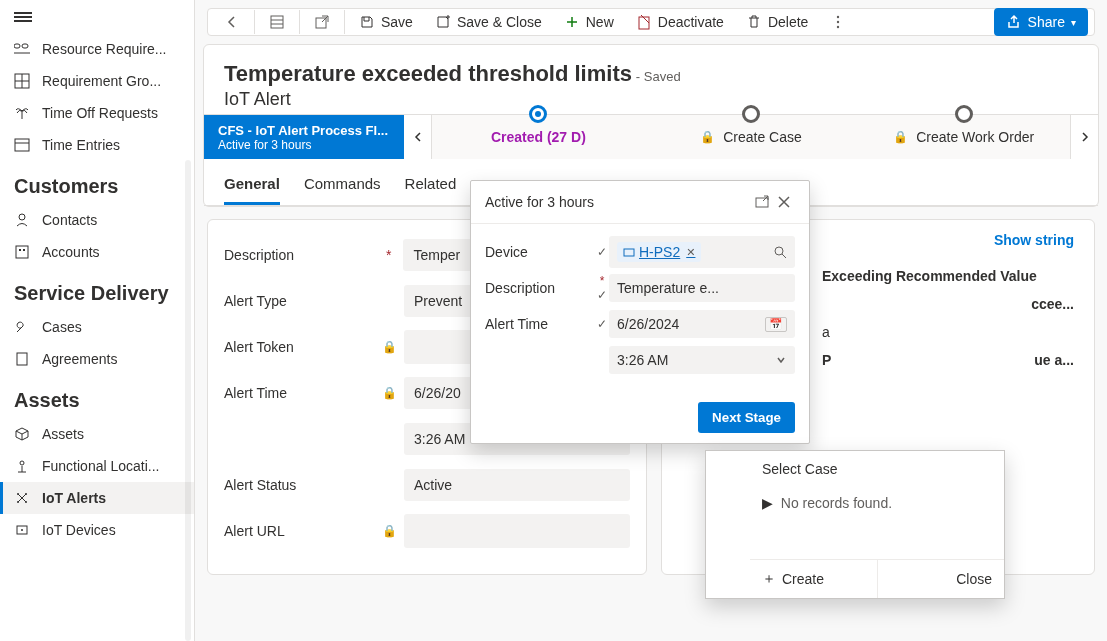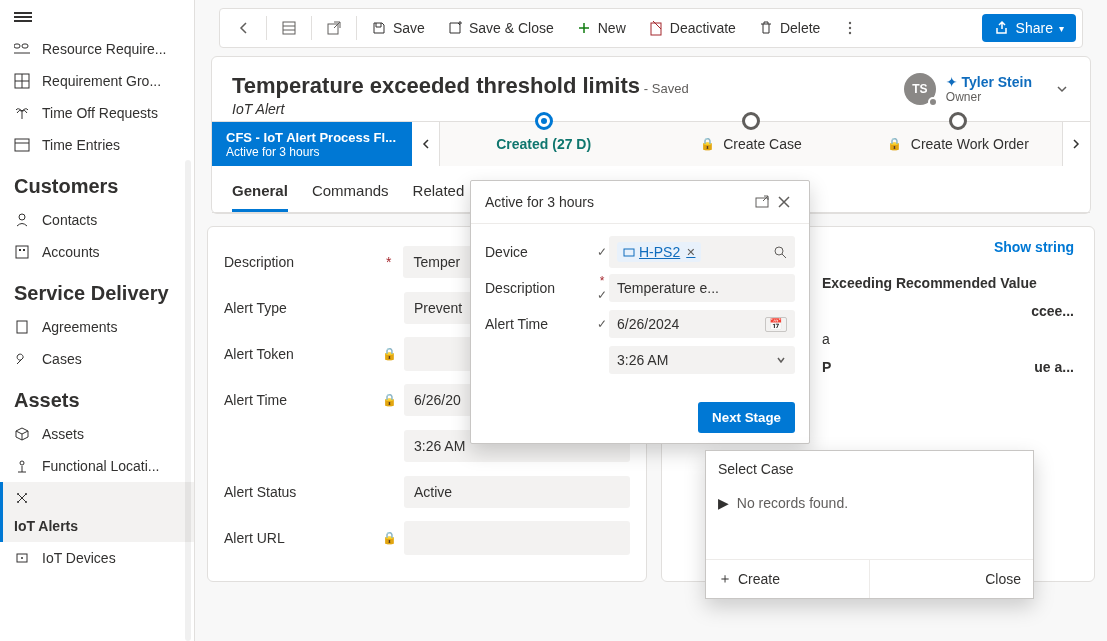--- a/index.html
+++ b/index.html
@@ -6,58 +6,58 @@
 body { background: #fff; width: 1107px; height: 641px; overflow: hidden; font-size: 14px; color: #323130; }
 
 .app { display: flex; height: 100%; }
 
 
 .sidebar { width: 195px; border-right: 1px solid #e1dfdd; display: flex; flex-direction: column; background:#fff; }
 .sidebar-header { padding: 10px 14px 6px; }
 .hamburger { width: 18px; height: 14px; display: inline-block; }
 .hamburger span { display:block; height:2px; background:#323130; margin:2px 0; }
 .nav-group-label { font-weight:600; padding: 14px 14px 6px; font-size:20px; }
-.nav-item { display:flex; align-items:flex-start; gap:12px; padding:8px 14px; cursor:pointer; white-space:nowrap; overflow:hidden; text-overflow:ellipsis; }
-.nav-item.active { background:#f3f2f1; font-weight:600; border-left:3px solid #0078d4; padding-left:11px;flex-direction:column;}
+.nav-item { display:flex; align-items:flex-end; gap:12px; padding:8px 14px; cursor:pointer; white-space:nowrap; overflow:hidden; text-overflow:ellipsis; }
+.nav-item.active { background:#f3f2f1; font-weight:600; border-left:3px solid #0078d4; padding-left:11px;}
 .nav-item .icon { width:16px; height:16px; flex-shrink:0; color:#323130; display:flex; align-items:center; justify-content:center;}
 .nav-item span.lbl { overflow:hidden; text-overflow:ellipsis; }
 .scroll-edge { position:absolute; left:185px; top:160px; bottom:0; width:6px; background: rgba(0,0,0,0.06); border-radius:3px;}
 
 
 .main { flex:1; display:flex; flex-direction:column; background:#f8f8f8; }
 
 
-.cmdbar { margin:8px 24px; background:#fff; border:1px solid #e1dfdd; border-radius:4px; display:flex; align-items:center; padding:4px 6px; gap:2px; height:40px;}
+.cmdbar { margin:8px 12px; background:#fff; border:1px solid #e1dfdd; border-radius:4px; display:flex; align-items:center; padding:4px 6px; gap:2px; height:28px;}
 .cmd-btn { display:flex; align-items:center; gap:6px; padding:6px 10px; cursor:pointer; border-radius:2px; }
 .cmd-sep { width:1px; height:24px; background:#e1dfdd; margin:0 2px;}
 .cmd-ico { width:16px; height:16px; display:flex; align-items:center; justify-content:center; }
 .share-btn { margin-left:auto; background:#0078d4; color:#fff; border-radius:4px; padding:6px 12px; display:flex; align-items:center; gap:6px; cursor:pointer;}
 .share-btn .chev { font-size:10px;}
 
 
-.record-card { margin:0 16px; background:#fff; border:1px solid #e1dfdd; border-radius:6px; overflow:visible; position:relative;}
+.record-card { margin:0 8px; background:#fff; border:1px solid #e1dfdd; border-radius:6px; overflow:visible; position:relative;}
 .rec-head { display:flex; padding:16px 20px 4px; align-items:flex-start; }
 .rec-title { font-size:22px; font-weight:600; }
 .rec-saved { font-size:13px; color:#605e5c; font-weight:400;}
-.rec-subtype { font-size:14px; padding-top:2px;font-style:italic;}
+.rec-subtype { font-size:18px; padding-top:2px;}
 .owner-block { margin-left:auto; display:flex; align-items:center; gap:10px;}
 .avatar { width:32px; height:32px; border-radius:50%; background:#8a8886; color:#fff; display:flex; align-items:center; justify-content:center; font-weight:600; font-size:12px; position:relative;}
 .avatar .presence{ position:absolute; bottom:-2px; right:-2px; width:10px; height:10px; border:2px solid #fff; border-radius:50%; background:#8a8886;}
 .owner-link { color:#0f6cbd; font-weight:600; cursor:pointer;}
 .owner-role { font-size:12px; color:#605e5c;}
 .owner-chev { margin-left:12px; cursor:pointer; color:#605e5c;}
 
 
 .bpf { display:flex; align-items:stretch; height:45px; background:#faf9f8; border-top:1px solid #e1dfdd;}
 .bpf-name { background:#0078d4; color:#fff; padding:3px 14px; width:200px; display:flex; flex-direction:column; justify-content:center;}
 .bpf-name .t1{font-size:13px; font-weight:600; white-space:nowrap; overflow:hidden; text-overflow:ellipsis;}
 .bpf-name .t2{font-size:12px;}
 .bpf-arrow { width:28px; display:flex; align-items:center; justify-content:center; border-right:1px solid #e1dfdd; cursor:pointer; background:#fff;}
 .bpf-stage { flex:1; display:flex; align-items:center; justify-content:center; gap:8px; position:relative; cursor:pointer;}
-.bpf-stage.active-stage .bpf-label { font-weight:700; color:#0f766e;}
+.bpf-stage.active-stage .bpf-label { font-weight:700; color:#a21caf;}
 .bpf-circle { width:18px; height:18px; border:3px solid #605e5c; border-radius:50%; position:absolute; top:-10px; left:50%; transform:translateX(-50%); background:#fff;}
 .bpf-stage.active-stage .bpf-circle { border-color:#0078d4;}
 .bpf-stage.active-stage .bpf-circle::after{ content:""; position:absolute; inset:3px; background:#0078d4; border-radius:50%;}
 .bpf-lock { color:#605e5c; font-size:12px;}
 .bpf-arrow-r { width:28px; display:flex; align-items:center; justify-content:center; border-left:1px solid #e1dfdd; cursor:pointer; background:#fff;}
 
 
 .tabs { display:flex; gap:24px; padding:10px 20px 0;}
 .tab { padding:6px 0 10px; cursor:pointer; font-size:15px; color:#323130;}
 .tab.active { font-weight:700; border-bottom:3px solid #0078d4;}
@@ -90,21 +90,21 @@
 .fly-input { flex:1; background:#f3f2f1; border-radius:3px; padding:6px 8px; display:flex; align-items:center; gap:6px; white-space:nowrap; overflow:hidden;}
 .pill { background:#e8f1fb; border-radius:3px; padding:2px 6px; color:#0f6cbd; text-decoration:underline; display:flex; align-items:center; gap:4px;}
 .pill .x{ color:#605e5c; text-decoration:none; cursor:pointer; font-size:11px; padding-left:2px;}
 .search-i { margin-left:auto; color:#605e5c; cursor:pointer;}
 .date-i { margin-left:auto; color:#605e5c; cursor:pointer; border:1px solid #c8c6c4; border-radius:2px; padding:0 3px; font-size:11px;}
 .chev-d { margin-left:auto; color:#605e5c; cursor:pointer;}
 .fly-actions { padding:10px 14px; display:flex; justify-content:flex-end;}
 .primary-btn { background:#0078d4; color:#fff; border:none; border-radius:3px; padding:8px 14px; font-weight:600; cursor:pointer;}
 
 
-.lookup { position:absolute; top:450px; left:705px; width:329px; background:#fff; border:1px solid #c8c6c4; box-shadow:0 8px 20px rgba(0,0,0,0.18); z-index:60;}
+.lookup { position:absolute; top:450px; left:705px; width:300px; background:#fff; border:1px solid #c8c6c4; box-shadow:0 8px 20px rgba(0,0,0,0.18); z-index:60;padding-left:44px;}
 .lookup-head { padding:10px 12px; }
 .lookup-row { padding:8px 12px; display:flex; gap:8px; align-items:center; color:#605e5c;}
 .lookup-footer { display:flex; border-top:1px solid #edebe9;}
 .lookup-footer div { flex:1; padding:10px 12px; cursor:pointer; display:flex; align-items:center; gap:6px;}
 .lookup-footer div:last-child { justify-content:flex-end; border-left:1px solid #edebe9;}
 
 svg { display:block; }
 </style>
 </head>
 <body>
@@ -172,32 +172,32 @@
             <rect x="9" y="5" width="2" height="2" fill="#323130"></rect>
           </svg>
         </span>
       <span class="lbl">Accounts</span>
     </div>
 
     <div class="nav-group-label">Service Delivery</div>
     <div class="nav-item">
       <span class="icon">
           <svg width="16" height="16">
+            <path d="M3 13 L9 7 A3 3 0 1 0 7 9 Z" fill="none" stroke="#323130"></path>
+          </svg>
+        </span>
+      <span class="lbl">Cases</span>
+    </div>
+    <div class="nav-item">
+      <span class="icon">
+          <svg width="16" height="16">
             <rect x="3" y="2" width="10" height="12" fill="none" stroke="#323130"></rect>
           </svg>
         </span>
       <span class="lbl">Agreements</span>
-    </div>
-    <div class="nav-item">
-      <span class="icon">
-          <svg width="16" height="16">
-            <path d="M3 13 L9 7 A3 3 0 1 0 7 9 Z" fill="none" stroke="#323130"></path>
-          </svg>
-        </span>
-      <span class="lbl">Cases</span>
     </div>
 
     <div class="nav-group-label">Assets</div>
     <div class="nav-item">
       <span class="icon">
           <svg width="16" height="16">
             <path d="M2 5 L8 2 L14 5 L14 11 L8 14 L2 11 Z M2 5 L8 8 L14 5 M8 8 L8 14" fill="none" stroke="#323130"></path>
           </svg>
         </span>
       <span class="lbl">Assets</span>
@@ -329,35 +329,20 @@
     </div>
 
     <div class="record-card">
       <div class="rec-head">
         <div>
           <div>
             <span class="rec-title">Temperature exceeded threshold limits</span>
             <span class="rec-saved">- Saved</span>
           </div>
           <div class="rec-subtype">IoT Alert</div>
-        </div>
-        <div class="owner-block">
-          <div class="avatar">
-              <span>TS</span>
-              <span class="presence"></span>
-            </div>
-          <div>
-            <div><span style="color:#0f6cbd;">✦</span> <span class="owner-link">Tyler Stein</span></div>
-            <div class="owner-role">Owner</div>
-          </div>
-          <div class="owner-chev">
-              <svg width="16" height="16">
-                <path d="M4 6 L8 10 L12 6" fill="none" stroke="#605e5c" stroke-width="1.5"></path>
-              </svg>
-            </div>
         </div>
       </div>
 
       <div class="bpf">
         <div class="bpf-name">
           <span class="t1">CFS - IoT Alert Process Fl...</span>
           <span class="t2">Active for 3 hours</span>
         </div>
         <div class="bpf-arrow">
             <svg width="12" height="12">

